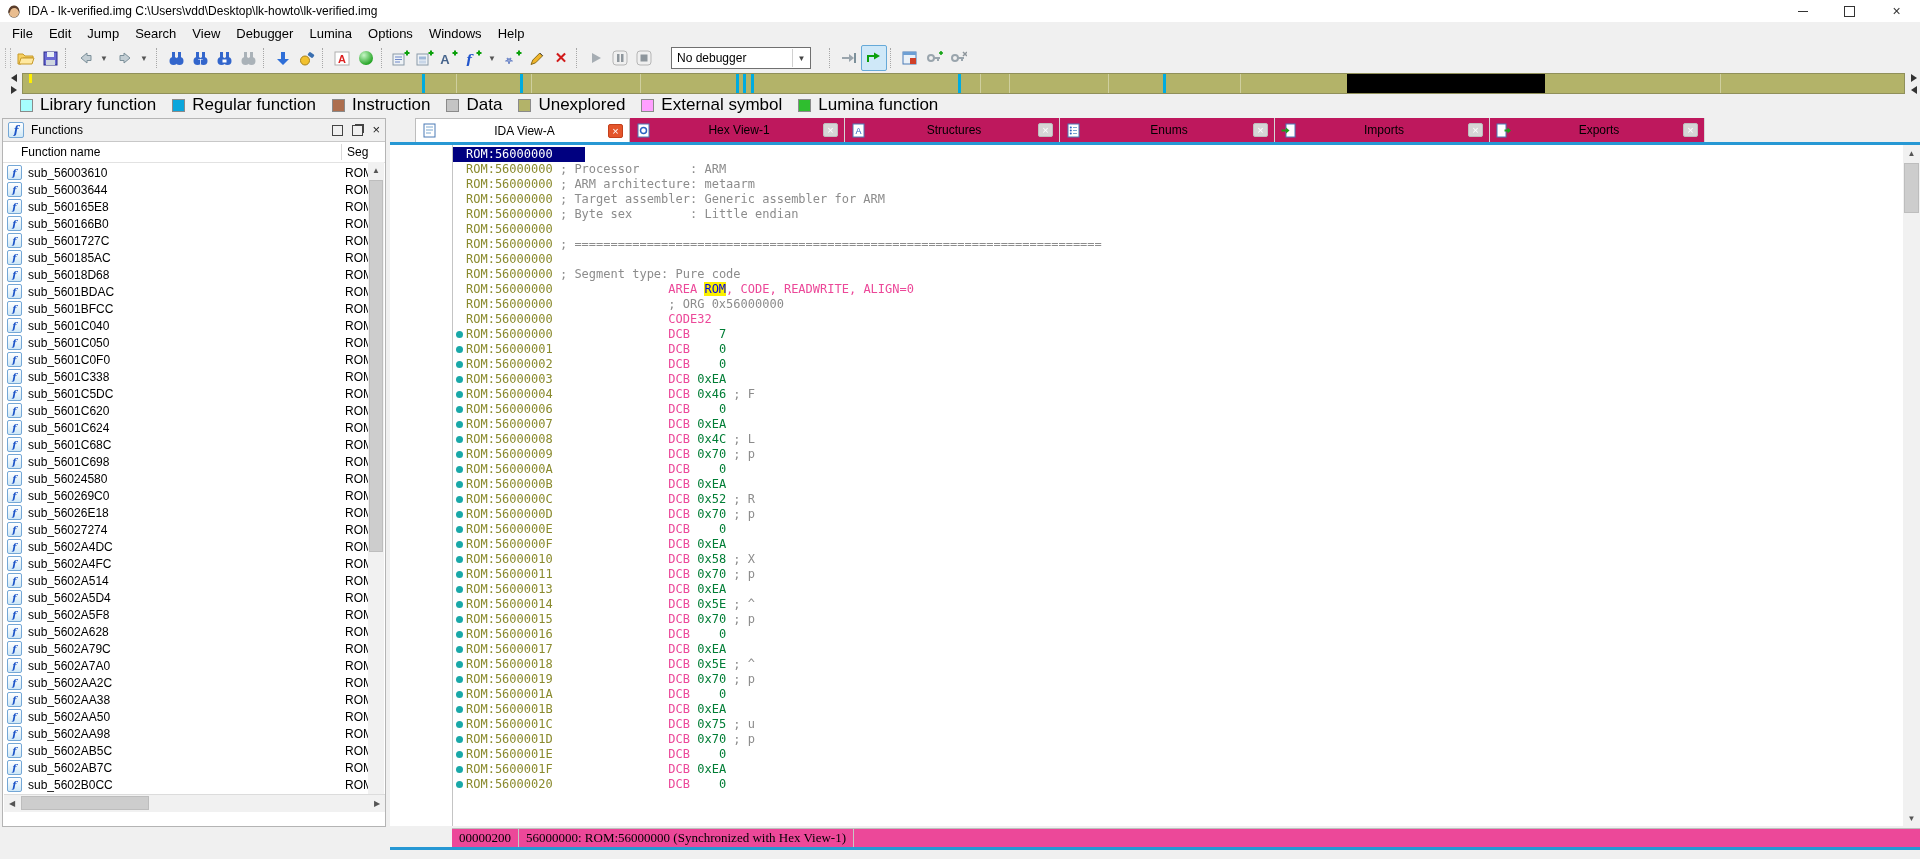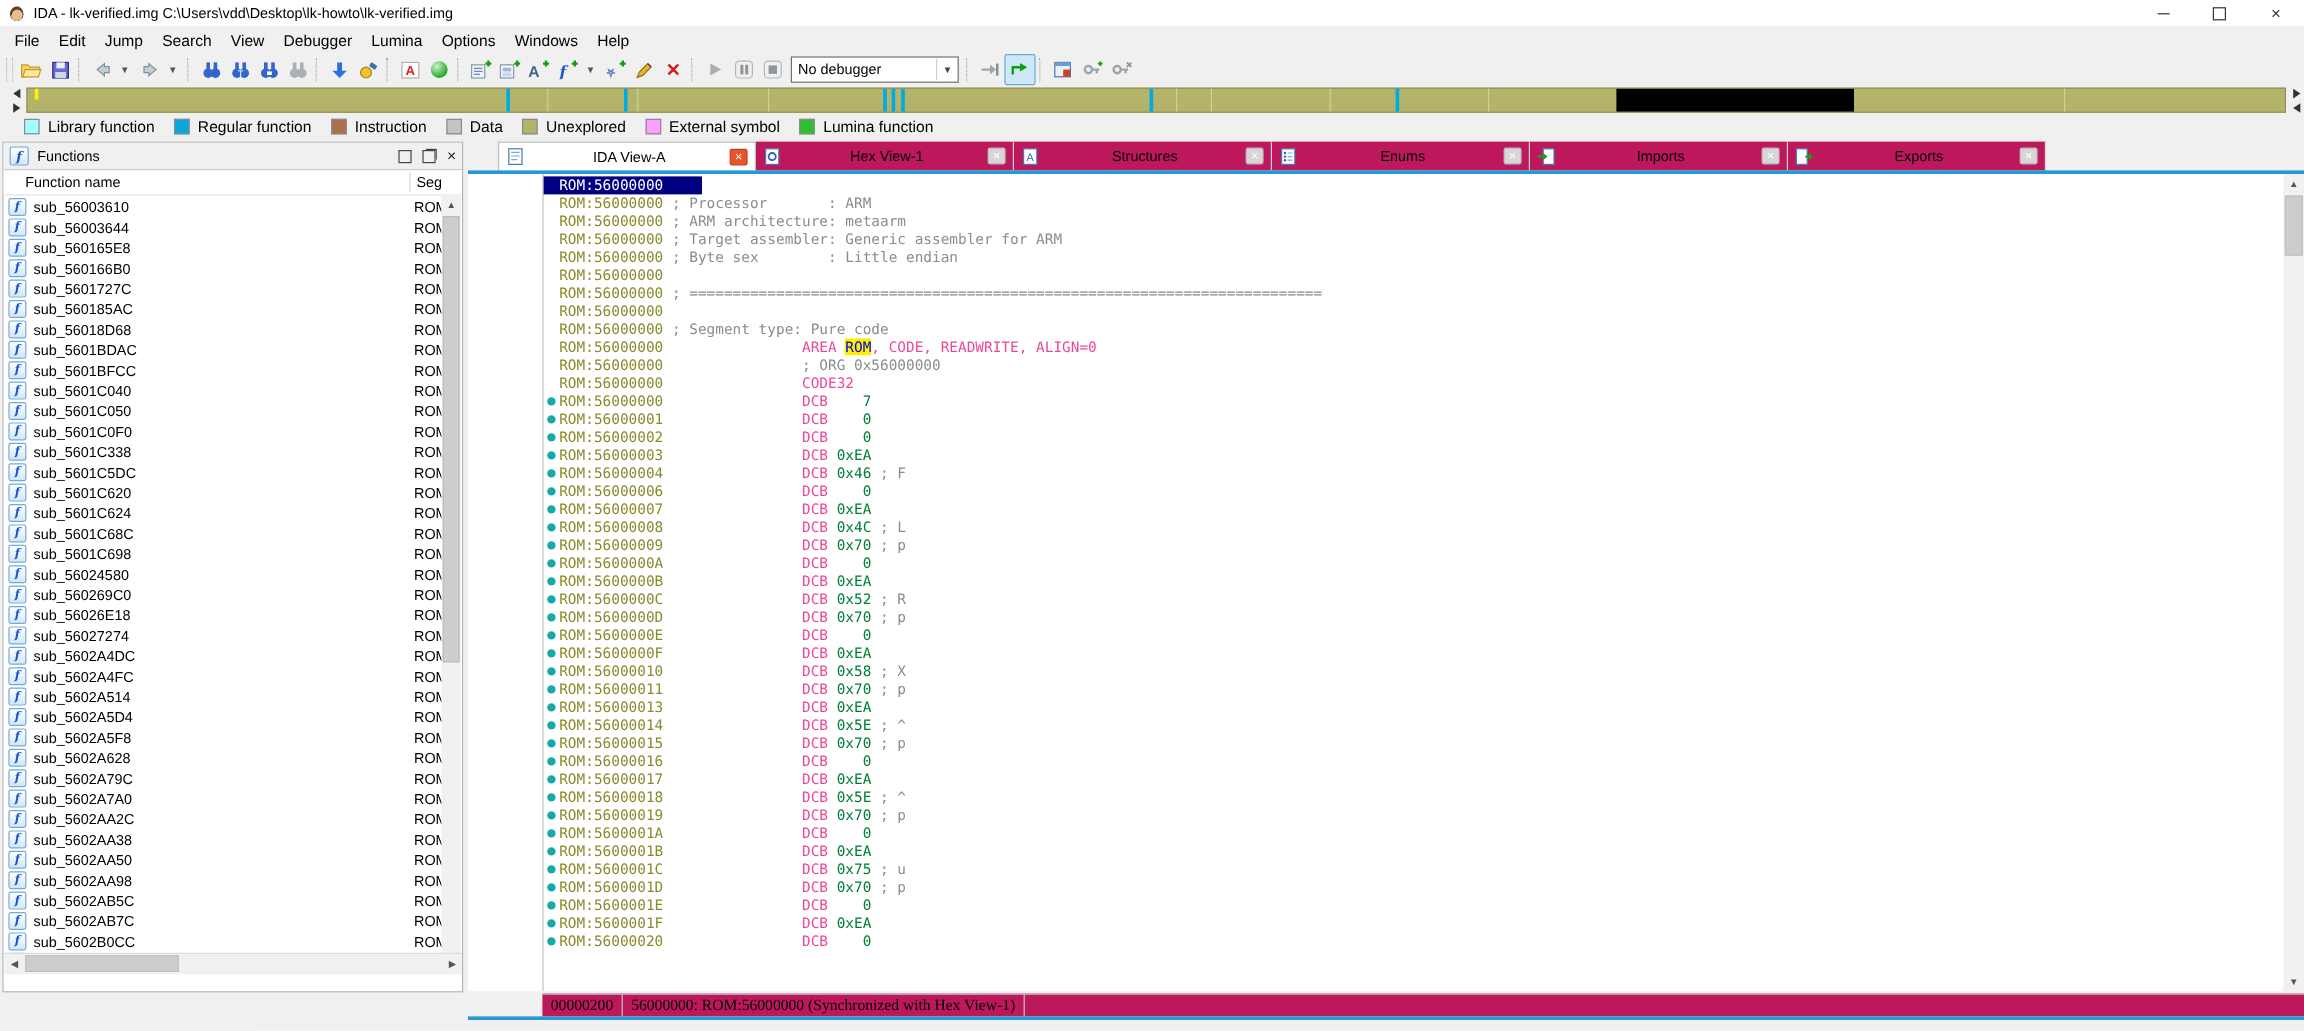--- a/index.html
+++ b/index.html
@@ -21,42 +21,42 @@
            display:flex;align-items:center;padding-left:4px;box-sizing:border-box}
   .menu-item{font-size:13px;padding:2px 8px;cursor:default}
   
   .toolbar{position:absolute;left:0;top:44px;width:1920px;height:28px;background:#f0f0f0;
            display:flex;align-items:center;box-sizing:border-box;padding-left:2px}
   .tb{width:24px;height:24px;display:flex;align-items:center;justify-content:center;flex:none}
   .tb.narrow{width:16px}
   .tsep{width:4px;height:20px;border-left:1px dotted #a7a7a7;margin:0 3px;flex:none}
   .grip{width:4px;height:20px;border-left:1px dotted #b5b5b5;border-right:1px dotted #b5b5b5;margin:0 3px;flex:none}
   .caret{font-size:8px;color:#555;margin-left:-2px}
-  .combo{width:138px;height:20px;background:#fff;border:1px solid #707070;display:flex;align-items:center;flex:none;margin:0 3px}
+  .combo{width:138px;height:20px;background:#fff;border:1px solid #707070;display:flex;align-items:center;flex:none;margin:0 15px}
   .combo-text{font-size:12px;padding-left:5px;flex:1}
   .combo-btn{width:17px;height:18px;display:flex;align-items:center;justify-content:center;border-left:1px solid #d0d0d0;font-size:8px;color:#444}
   .hlbtn{background:#cfe8f8;border:1px solid #66a9d8;border-radius:2px}
   .redx{font-weight:bold;color:#d11a1a;font-size:15px}
   
   .navrow{position:absolute;left:0;top:72px;width:1920px;height:24px;background:#f0f0f0}
   .bandarrows{position:absolute;top:2px;width:12px;height:20px;display:flex;flex-direction:column;justify-content:space-between;align-items:center}
   .tri{width:0;height:0;border-style:solid}
   .tri.l{border-width:4px 6px 4px 0;border-color:transparent #333 transparent transparent}
   .tri.r{border-width:4px 0 4px 6px;border-color:transparent transparent transparent #333}
   .band{position:absolute;left:22px;top:1px;width:1883px;height:21px;background:#b3b369;border:1px solid #90905a;box-sizing:border-box}
   .bmark{position:absolute;top:0;width:3px;height:100%;background:#00abe0}
   .bsep{position:absolute;top:0;width:1px;height:100%;background:#cfcf9f}
   .bblack{position:absolute;top:0;height:100%;background:#000}
   .btick{position:absolute;left:6px;top:0;width:3px;height:9px;background:#ffef00}
   
   .legendrow{position:absolute;left:0;top:96px;width:1920px;height:18px;background:#f0f0f0;
              display:flex;align-items:center;padding-left:20px;box-sizing:border-box}
   .legend-item{display:flex;align-items:center;margin-right:16px}
   .chip{width:13px;height:13px;border:1px solid #8a8a8a;margin-right:7px;box-sizing:border-box}
-  .legend-label{font-size:13px}
+  .legend-label{font-size:17px}
   
   .funcpanel{position:absolute;left:2px;top:118px;width:384px;height:709px;background:#fff;
              border:1px solid #b4b4b4;box-sizing:border-box}
   .func-title{height:22px;background:#f0f0f0;border-bottom:1px solid #c8c8c8;display:flex;align-items:center;padding:0 5px}
   .ficon{width:14px;height:14px;border:1px solid #74a7d6;border-radius:2px;background:linear-gradient(#ffffff,#cfe8f7);
          color:#1d55c8;font:italic bold 11px "DejaVu Serif",serif;display:flex;align-items:center;justify-content:center;flex:none}
   .func-title-label{font-size:12px;margin-left:7px}
   .wbtns{margin-left:auto;display:flex;align-items:center;gap:9px}
   .wsq{width:9px;height:9px;border:1px solid #444}
   .wsq2{width:9px;height:9px;border:1px solid #444;box-shadow:2px -2px 0 -1px #444}
@@ -94,21 +94,21 @@
   .dline .dot{position:absolute;left:66px;top:4px;width:7px;height:7px;border-radius:50%;background:#18a8a8;display:inline-block}
   .sel-line::before{content:"";position:absolute;left:63px;top:0;width:132px;height:15px;background:#000080}
   .addr{color:#8a8a2d}
   .addr.sel{color:#ffffff}
   .cmt{color:#8c8c8c}
   .kw{color:#ec4899}
   .num{color:#007d35}
   .hl{color:#0000e6;background:#fbf000}
   .dscroll{position:absolute;right:0;top:145px;width:17px;height:681px;background:#f1f1f1}
   
-  .dstatus{position:absolute;left:452px;top:828px;width:1468px;height:19px;background:#be185d;
+  .dstatus{position:absolute;left:452px;top:828px;width:1468px;height:19px;background:#ec4899;
            border-top:1px solid #bdbdbd;display:flex;align-items:stretch;
            font-family:"Liberation Serif",serif;font-size:13px;box-sizing:border-box}
   .cell{padding:0 7px;border-right:1px solid #c6c6c6;display:flex;align-items:center;white-space:nowrap}
   .accent{position:absolute;left:390px;top:847px;width:1530px;height:3px;background:#2798d4}
 </style>
 </head>
 <body>
 
 <div class="titlebar">
   <span class="app-icon">

